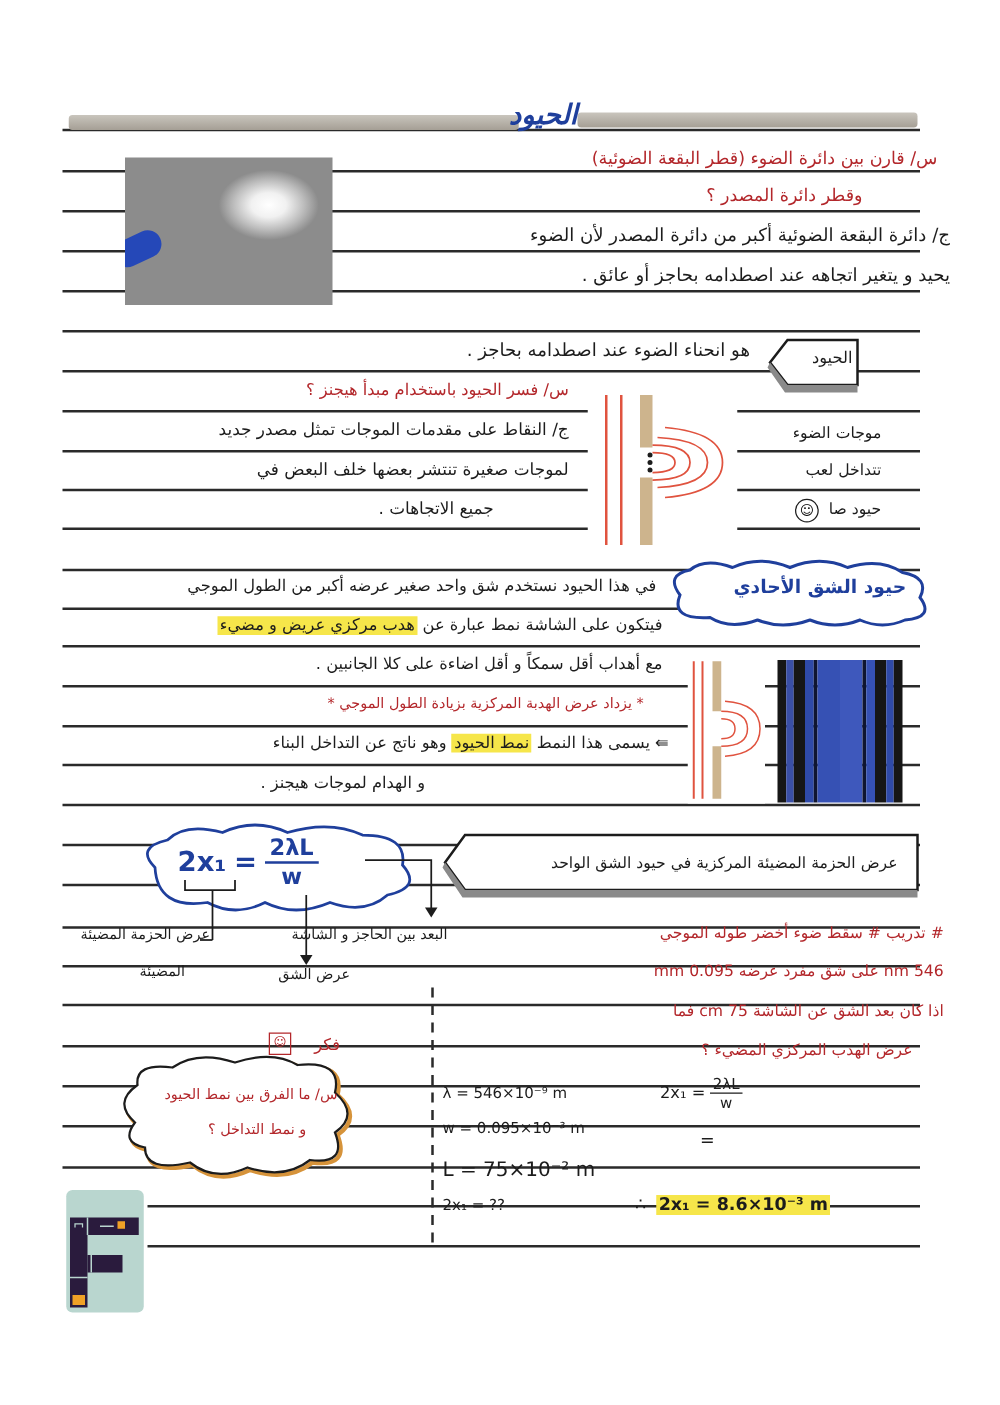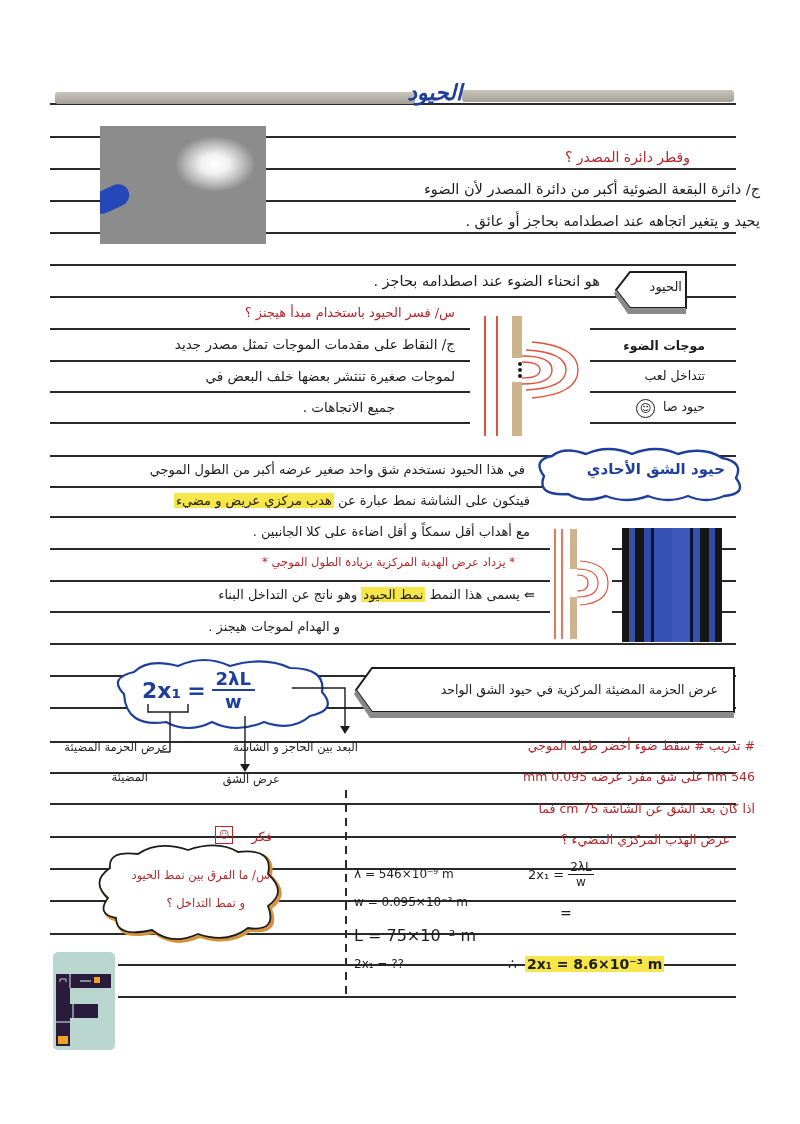--- a/index.html
+++ b/index.html
@@ -62,20 +62,21 @@
     </div>
 
   <div class="marker-bar" style="left:55px; top:92px; width:360px;"></div>
   <div class="marker-bar" style="left:462px; top:90px; width:272px;"></div>
   <div class="t ink-blue" style="left:410px; top:82px; width:52px; font-size:22px; font-weight:bold; font-style:italic;">الحيود</div>
 
   <div class="photo" style="left:100px; top:126px; width:166px; height:118px;">
     <div style="position:absolute; left:-10px; top:62px; width:40px; height:22px; background:#2548b8; border-radius:11px; transform:rotate(-25deg);"></div>
   </div>
 
+  <div class="t ink-red" style="right:50px; top:120px; font-size:14px;">س/ قارن بين دائرة الضوء (قطر البقعة الضوئية)</div>
   <div class="t ink-red" style="right:110px; top:150px; font-size:14px;">وقطر دائرة المصدر ؟</div>
   <div class="t ink-black" style="right:40px; top:182px; font-size:14.5px;">ج/ دائرة البقعة الضوئية أكبر من دائرة المصدر لأن الضوء</div>
   <div class="t ink-black" style="right:40px; top:214px; font-size:14.5px;">يحيد و يتغير اتجاهه عند اصطدامه بحاجز أو عائق .</div>
 
   <svg class="tag-shape" style="left:612px; top:268px;" width="80" height="52">
     <polygon points="18,4 74,4 74,40 18,40 4,22" fill="#fff" stroke="#1c1c1c" stroke-width="2"></polygon>
     <polygon points="4,22 18,40 74,40 74,46 16,46 2,26" fill="#8a8a8a"></polygon>
   </svg>
   <div class="t ink-black" style="right:118px; top:280px; font-size:13px;">الحيود</div>
   <div class="t ink-black" style="right:200px; top:274px; font-size:14.5px;">هو انحناء الضوء عند اصطدامه بحاجز .</div>
@@ -95,21 +96,21 @@
       <path d="M52 52 Q70 52 70 60 Q70 68 52 68"></path>
       <path d="M52 46 Q82 46 82 60 Q82 74 52 74"></path>
       <path d="M56 40 Q96 42 96 60 Q96 78 56 80"></path>
       <path d="M62 32 Q108 36 108 60 Q108 84 62 88"></path>
     </g>
     <circle cx="50" cy="54" r="2" fill="#1c1c1c"></circle>
     <circle cx="50" cy="60" r="2" fill="#1c1c1c"></circle>
     <circle cx="50" cy="66" r="2" fill="#1c1c1c"></circle>
   </svg>
 
-  <div class="t ink-black" style="right:95px; top:340px; font-size:12.5px;font-weight:bold;">موجات الضوء</div>
+  <div class="t ink-black" style="right:95px; top:340px; font-size:12.5px;">موجات الضوء</div>
   <div class="t ink-black" style="right:95px; top:370px; font-size:12.5px;">تتداخل لعب</div>
   <div class="t ink-black" style="right:95px; top:401px; font-size:12.5px;">حيود صا</div>
   <div style="position:absolute; left:636px; top:399px; width:17px; height:17px; border:1.6px solid #1c1c1c; border-radius:50%; font-size:11px; line-height:17px; text-align:center;">☺</div>
 
   <svg class="cloud" style="left:528px; top:446px;" width="220" height="58">
     <path d="M16 30 Q4 14 24 10 Q36 0 58 8 Q80 -2 104 8 Q128 -2 150 8 Q176 0 194 12 Q216 16 208 32 Q220 48 196 50 Q178 58 160 50 Q140 58 120 50 Q98 58 78 50 Q56 58 40 48 Q8 50 16 30 Z" fill="#fff" stroke="#1f3f9c" stroke-width="2.4"></path>
   </svg>
   <div class="t ink-blue" style="right:75px; top:462px; font-size:15px; font-weight:bold;">حيود الشق الأحادي</div>
 
   <div class="t ink-black" style="right:275px; top:463px; font-size:13px;">في هذا الحيود نستخدم شق واحد صغير عرضه أكبر من الطول الموجي</div>

